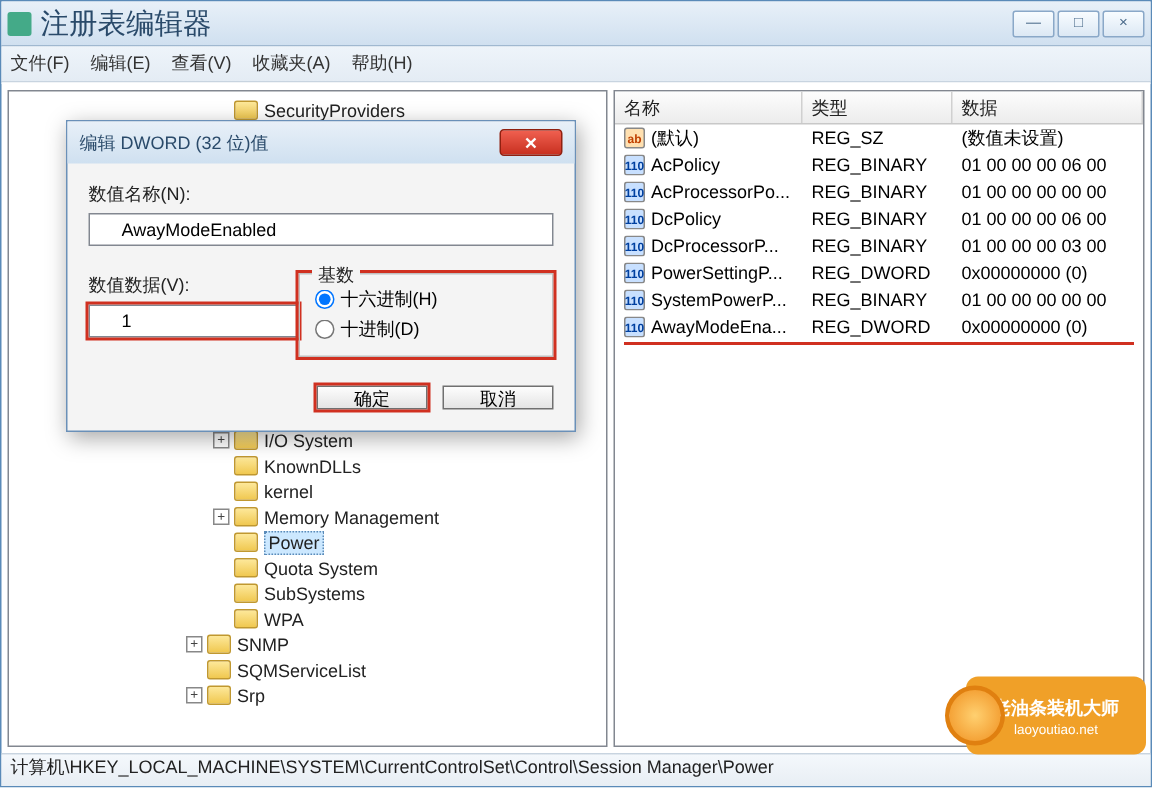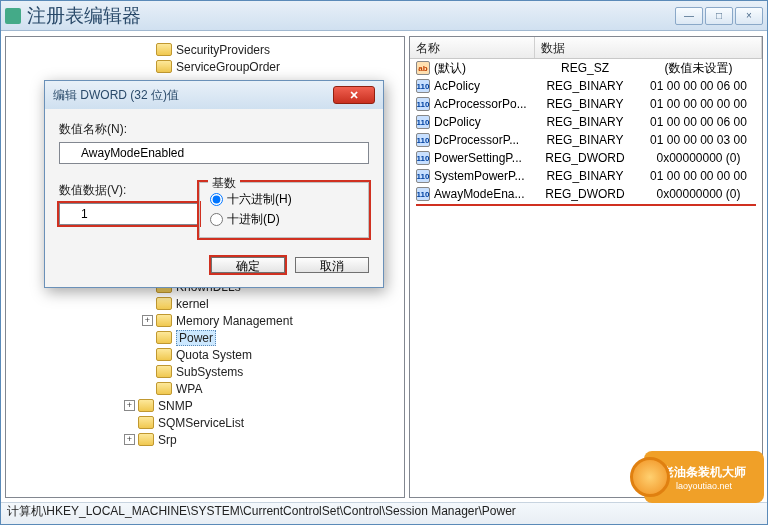--- a/index.html
+++ b/index.html
@@ -26,21 +26,21 @@
 .tree-row .tw { width: 11px; height: 11px; border: 1px solid #888; background: #fff; color: #444; font-size: 9px; line-height: 8px; text-align: center; margin-right: 3px; cursor: pointer; }
 .tree-row .tw.none { border: none; background: none; }
 .tree-row .folder { width: 16px; height: 13px; background: linear-gradient(#fde89a,#f0c850); border: 1px solid #c09830; border-radius: 2px; margin-right: 4px; display: inline-block; }
 .tree-row .label.sel { background: #cce8ff; border: 1px dotted #5a8ab8; padding: 0 2px; }
 
 .list-header { height: 22px; background: linear-gradient(#fdfdfd,#ececec); border-bottom: 1px solid #c8c8c8; display: flex; }
 .list-header .col { border-right: 1px solid #d0d0d0; padding: 3px 6px; color: #222; }
 .col-name { width: 125px; } .col-type { width: 100px; } .col-data { flex: 1; }
 
 .list-body { }
-.list-row { display: flex; height: 18px; align-items: center; text-align: center; }
+.list-row { display: flex; height: 18px; align-items: center; }
 .list-row .cell { padding: 0 6px; overflow: hidden; text-overflow: ellipsis; white-space: nowrap; }
 .list-row .cell.name { width: 125px; display: flex; align-items: center; gap: 4px; }
 .list-row .cell.type { width: 100px; }
 .list-row .cell.data { flex: 1; }
 .val-icon { width: 14px; height: 14px; border: 1px solid #888; border-radius: 2px; display: inline-flex; align-items: center; justify-content: center; font-size: 8px; font-weight: bold; }
 .val-icon.sz { background: #ffe0b0; color: #c04000; }
 .val-icon.bin { background: #c8e0ff; color: #0040a0; }
 .red-underline { position: absolute; left: 6px; right: 6px; top: 167px; height: 2px; background: #d03020; }
 
 .statusbar { height: 22px; background: linear-gradient(#f4f8fc,#e8eef4); border-top: 1px solid #c8d4e0; display: flex; align-items: flex-start; padding: 0 6px; color: #222; }
@@ -77,20 +77,27 @@
   <div class="titlebar">
     <div class="app-icon"></div>
     <div class="title">注册表编辑器</div>
     <div class="winbtns">
       <div class="winbtn">—</div>
       <div class="winbtn">□</div>
       <div class="winbtn">×</div>
     </div>
   </div>
 
+  <div class="menubar">
+    <span>文件(F)</span>
+    <span>编辑(E)</span>
+    <span>查看(V)</span>
+    <span>收藏夹(A)</span>
+    <span>帮助(H)</span>
+  </div>
 
   <div class="client">
 
     <div class="tree-pane">
       <div class="tree" id="tree">
           <div class="tree-row">
             <span class="indent" style="width: 132px;"></span>
             <span class="tw none"></span>
             <span class="folder"></span>
             <span class="label">SecurityProviders</span>
@@ -167,20 +174,21 @@
             <span class="tw">+</span>
             <span class="folder"></span>
             <span class="label">Srp</span>
           </div>
         </div>
     </div>
 
     <div class="list-pane">
       <div class="list-header">
         <div class="col col-name">名称</div>
+        <div class="col col-type">类型</div>
         <div class="col col-data">数据</div>
       </div>
       <div class="list-body" id="listbody">
           <div class="list-row">
             <div class="cell name">
               <span class="val-icon sz">ab</span>
               <span>(默认)</span>
             </div>
             <div class="cell type">REG_SZ</div>
             <div class="cell data">(数值未设置)</div>

